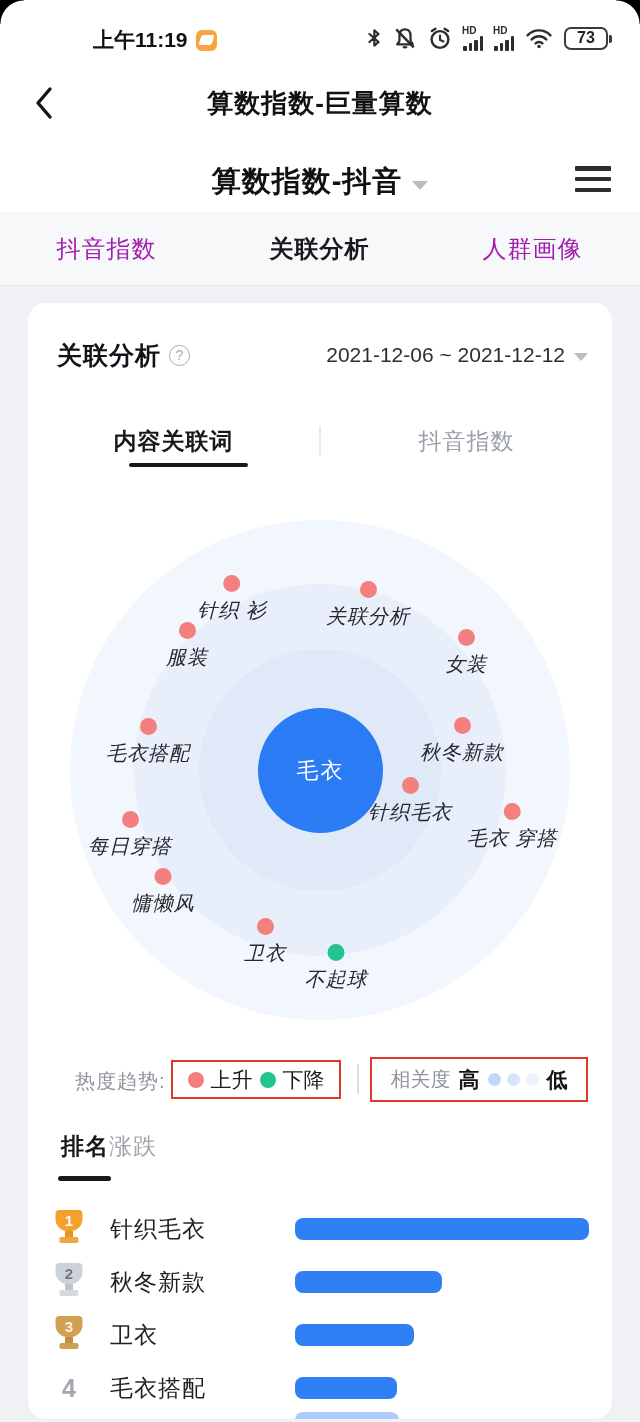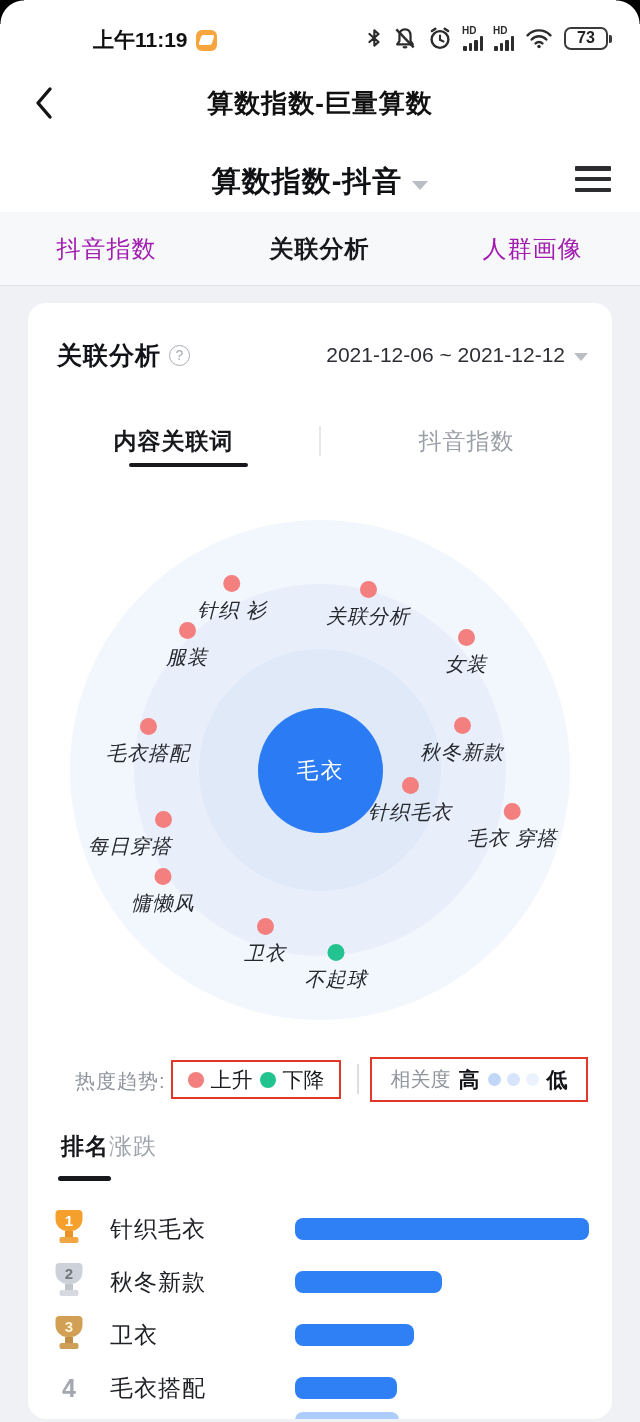--- a/index.html
+++ b/index.html
@@ -88,21 +88,21 @@
   .bubble.down .dot { background:#22c38e; }
   .bubble .blabel { font-size:20px; color:#26282d; white-space:nowrap; letter-spacing:1px;font-style:italic; }
   .bubble.b1  { left:204px; top:272px; }
   .bubble.b2  { left:340px; top:278px; }
   .bubble.b3  { left:159px; top:319px; }
   .bubble.b4  { left:438px; top:326px; }
   .bubble.b5  { left:120px; top:415px; }
   .bubble.b6  { left:434px; top:414px; }
   .bubble.b7  { left:382px; top:474px; }
   .bubble.b8  { left:484px; top:500px; }
-  .bubble.b9  { left:102px; top:508px;align-items:flex-end; }
+  .bubble.b9  { left:102px; top:508px; }
   .bubble.b10 { left:135px; top:565px; }
   .bubble.b11 { left:237px; top:615px; }
   .bubble.b12 { left:308px; top:641px; }
 
   
   .legend-trend-label { position:absolute; left:47px; top:765px; font-size:20px; color:#8f949d; letter-spacing:1px; }
   .ann-box { position:absolute; border:2.5px solid #e1372b; display:flex; align-items:center; justify-content:center; }
   .ann-box.trend { left:143px; top:757px; width:170px; height:39px; gap:7px; }
   .ann-box.rel   { left:342px; top:754px; width:218px; height:45px; gap:8px; }
   .legend-dot { width:16px; height:16px; border-radius:50%; }

